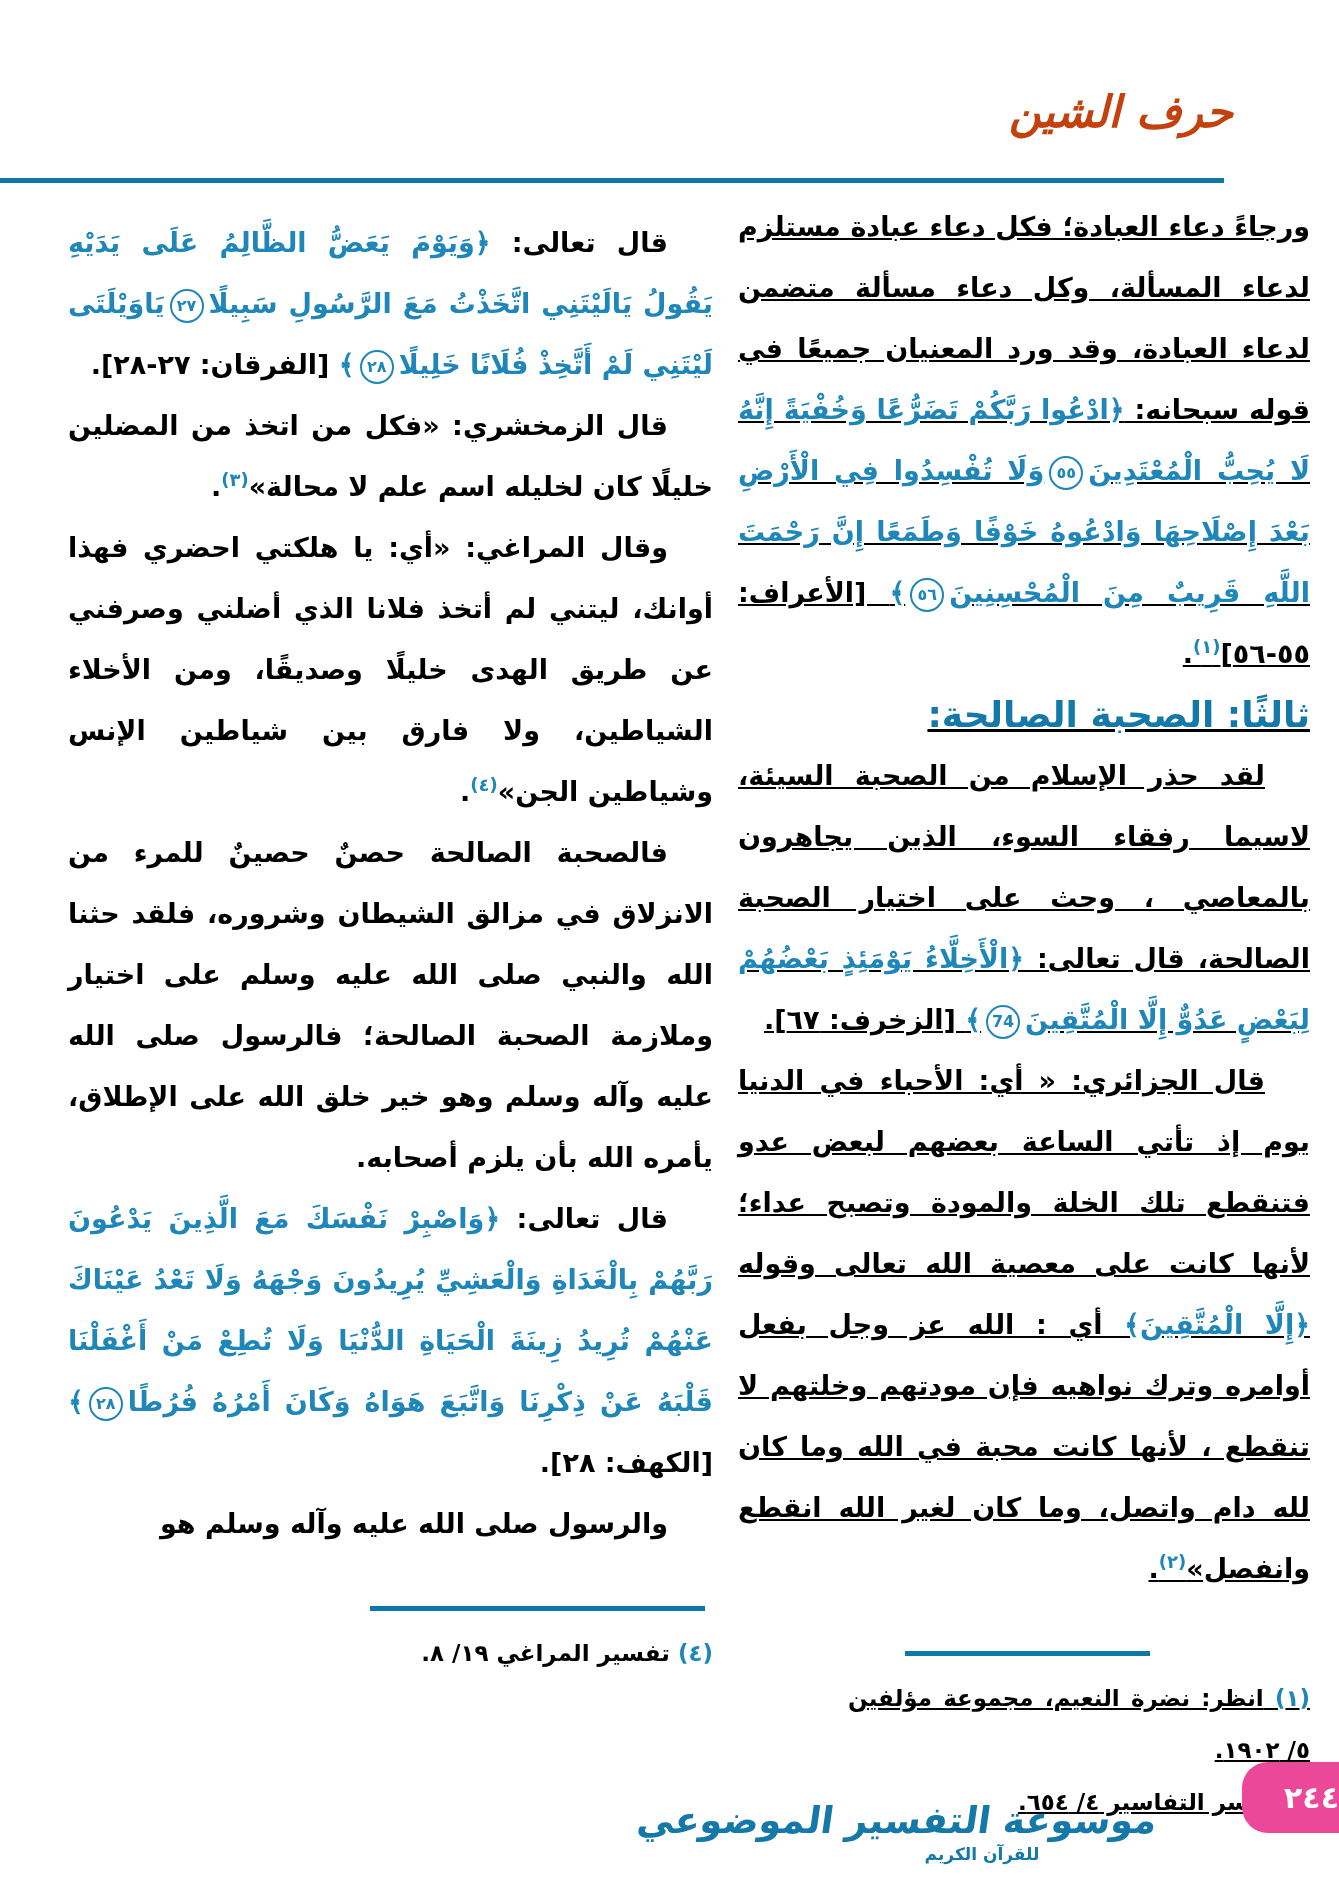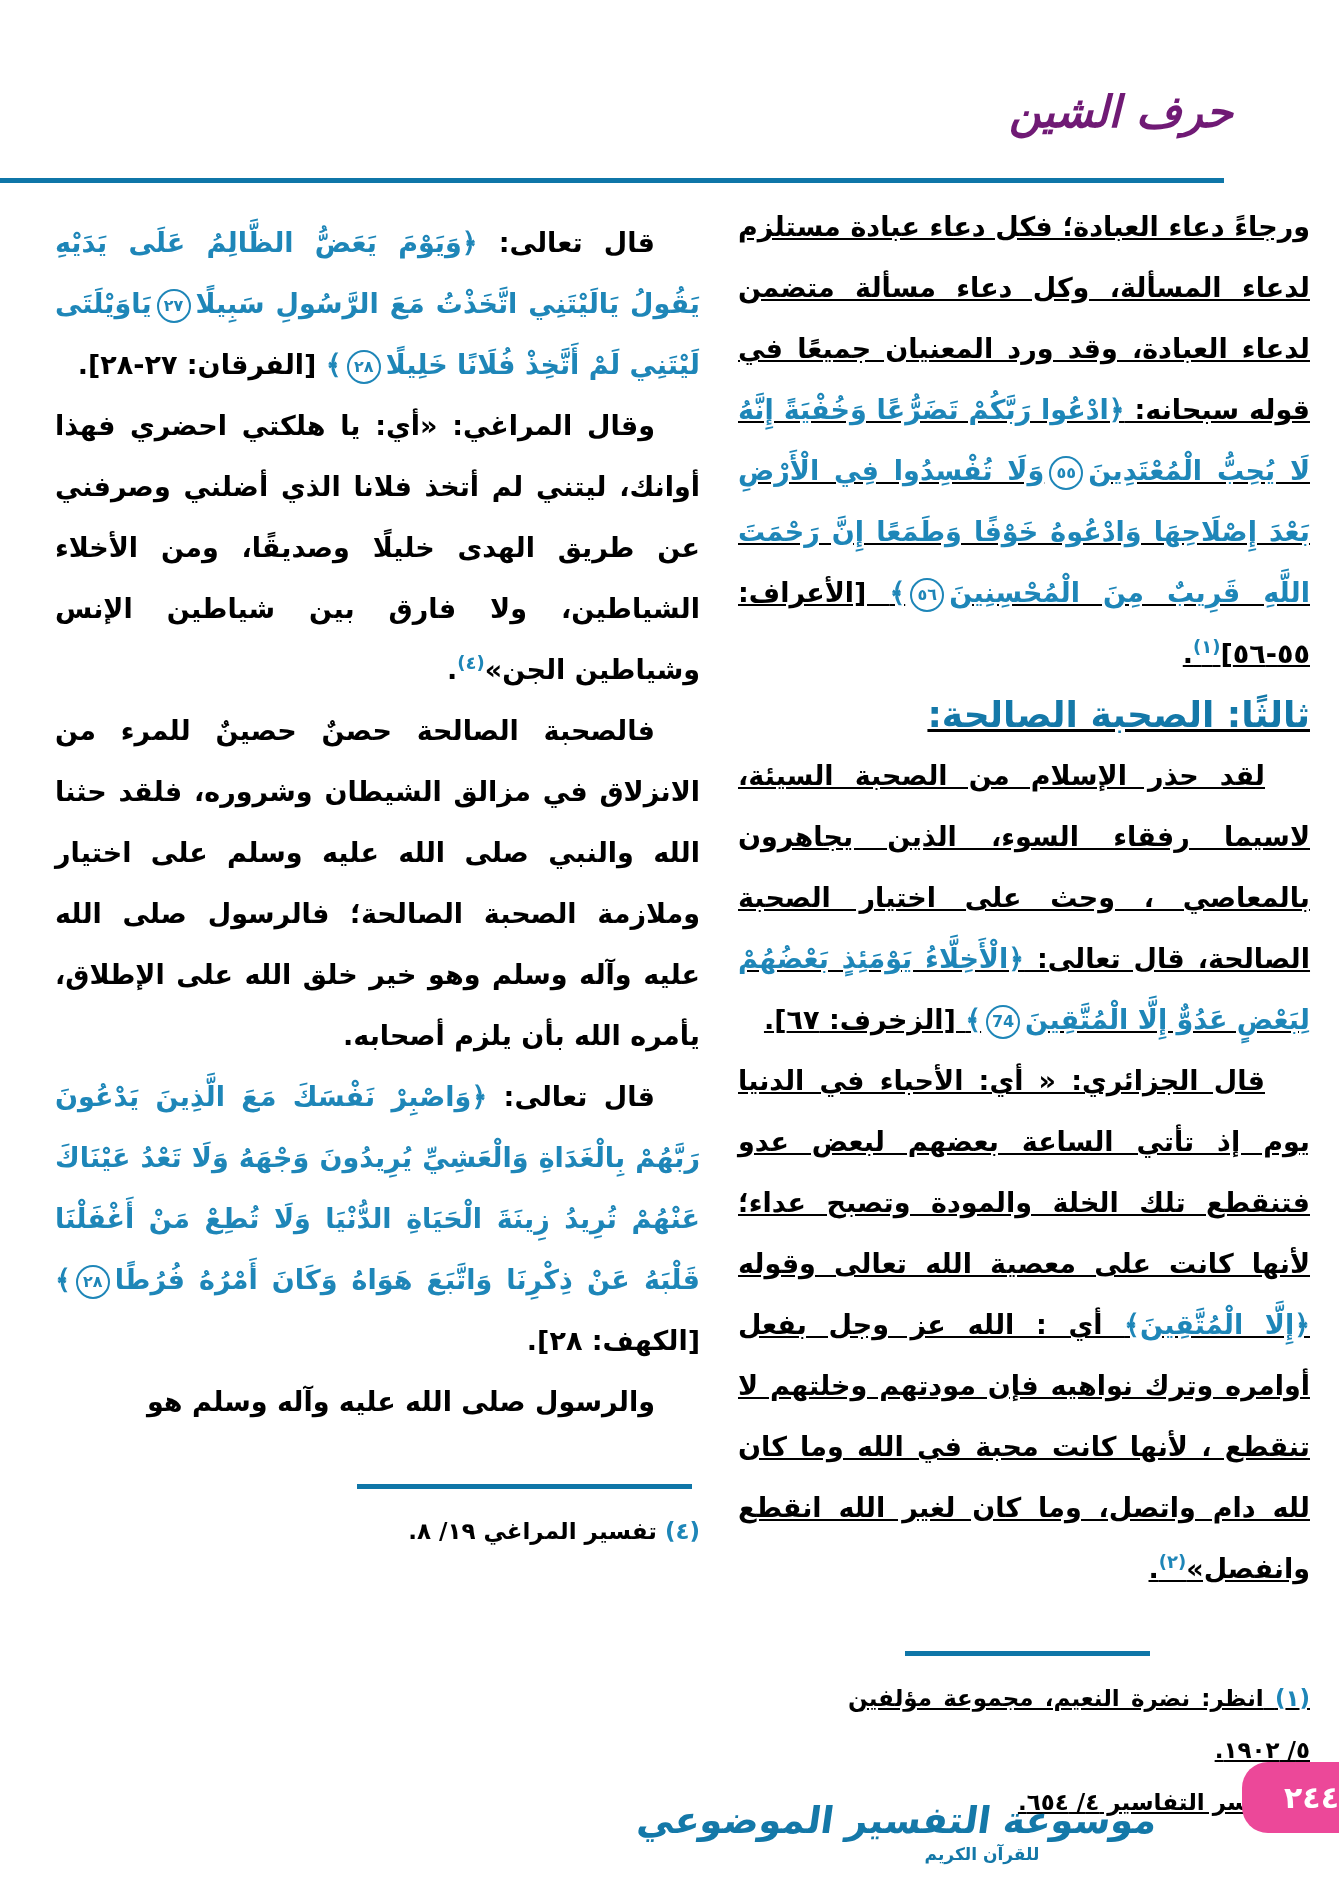--- a/index.html
+++ b/index.html
@@ -9,30 +9,30 @@
     background:#ffffff;
     font-family:"DejaVu Sans", sans-serif;
     direction:rtl;
     overflow:hidden;
     color:#000;
   }
   
   .header-title{
     position:absolute;top:86px;right:106px;
     font-size:44px;font-weight:bold;font-style:italic;
-    color:#701a75;white-space:nowrap;
+    color:#c2410c;white-space:nowrap;
   }
   .header-rule{
     position:absolute;top:178px;left:0;
     width:1224px;height:5px;background:#0f76a8;
   }
   
   .col{position:absolute;text-align:justify;}
   .col-right{top:196px;right:29px;width:572px;text-decoration:underline;}
-  .col-left{top:212px;left:55px;width:645px;}
+  .col-left{top:212px;left:68px;width:645px;}
   .para{
     margin:0;font-size:27px;font-weight:bold;line-height:61px;
     text-indent:45px;
   }
   .para.no-indent{text-indent:0;}
   .section-heading{
     margin:0;font-size:36px;font-weight:bold;line-height:61px;
     color:#1478a8;text-indent:0;
   }
   .verse{color:#1e86b8;font-weight:bold;}
@@ -101,20 +101,21 @@
       <div class="fn-list">
         <p class="fn-item"><span class="fn-num">(١)</span> <span>انظر: نضرة النعيم، مجموعة مؤلفين ٥/ ١٩٠٢.</span></p>
         <p class="fn-item"><span class="fn-num">(٢)</span> <span>أيسر التفاسير ٤/ ٦٥٤.</span></p>
       </div>
     </div>
   </div>
 
   <div class="col col-left">
     <p class="para"><span>قال تعالى: </span><span class="verse">﴿وَيَوْمَ يَعَضُّ الظَّالِمُ عَلَى يَدَيْهِ يَقُولُ يَالَيْتَنِي اتَّخَذْتُ مَعَ الرَّسُولِ سَبِيلًا</span><span class="ayah">٢٧</span><span class="verse">يَاوَيْلَتَى لَيْتَنِي لَمْ أَتَّخِذْ فُلَانًا خَلِيلًا</span><span class="ayah">٢٨</span><span class="verse">﴾</span><span class="cite"> [الفرقان: ٢٧-٢٨].</span></p>
 
+    <p class="para"><span>قال الزمخشري: «فكل من اتخذ من المضلين خليلًا كان لخليله اسم علم لا محالة»</span><sup class="fn-ref">(٣)</sup><span>.</span></p>
 
     <p class="para"><span>وقال المراغي: «أي: يا هلكتي احضري فهذا أوانك، ليتني لم أتخذ فلانا الذي أضلني وصرفني عن طريق الهدى خليلًا وصديقًا، ومن الأخلاء الشياطين، ولا فارق بين شياطين الإنس وشياطين الجن»</span><sup class="fn-ref">(٤)</sup><span>.</span></p>
 
     <p class="para">فالصحبة الصالحة حصنٌ حصينٌ للمرء من الانزلاق في مزالق الشيطان وشروره، فلقد حثنا الله والنبي صلى الله عليه وسلم على اختيار وملازمة الصحبة الصالحة؛ فالرسول صلى الله عليه وآله وسلم وهو خير خلق الله على الإطلاق، يأمره الله بأن يلزم أصحابه.</p>
 
     <p class="para"><span>قال تعالى: </span><span class="verse">﴿وَاصْبِرْ نَفْسَكَ مَعَ الَّذِينَ يَدْعُونَ رَبَّهُمْ بِالْغَدَاةِ وَالْعَشِيِّ يُرِيدُونَ وَجْهَهُ وَلَا تَعْدُ عَيْنَاكَ عَنْهُمْ تُرِيدُ زِينَةَ الْحَيَاةِ الدُّنْيَا وَلَا تُطِعْ مَنْ أَغْفَلْنَا قَلْبَهُ عَنْ ذِكْرِنَا وَاتَّبَعَ هَوَاهُ وَكَانَ أَمْرُهُ فُرُطًا</span><span class="ayah">٢٨</span><span class="verse">﴾</span><span class="cite"> [الكهف: ٢٨].</span></p>
 
     <p class="para">والرسول صلى الله عليه وآله وسلم هو</p>
 
     <div class="footnotes">

